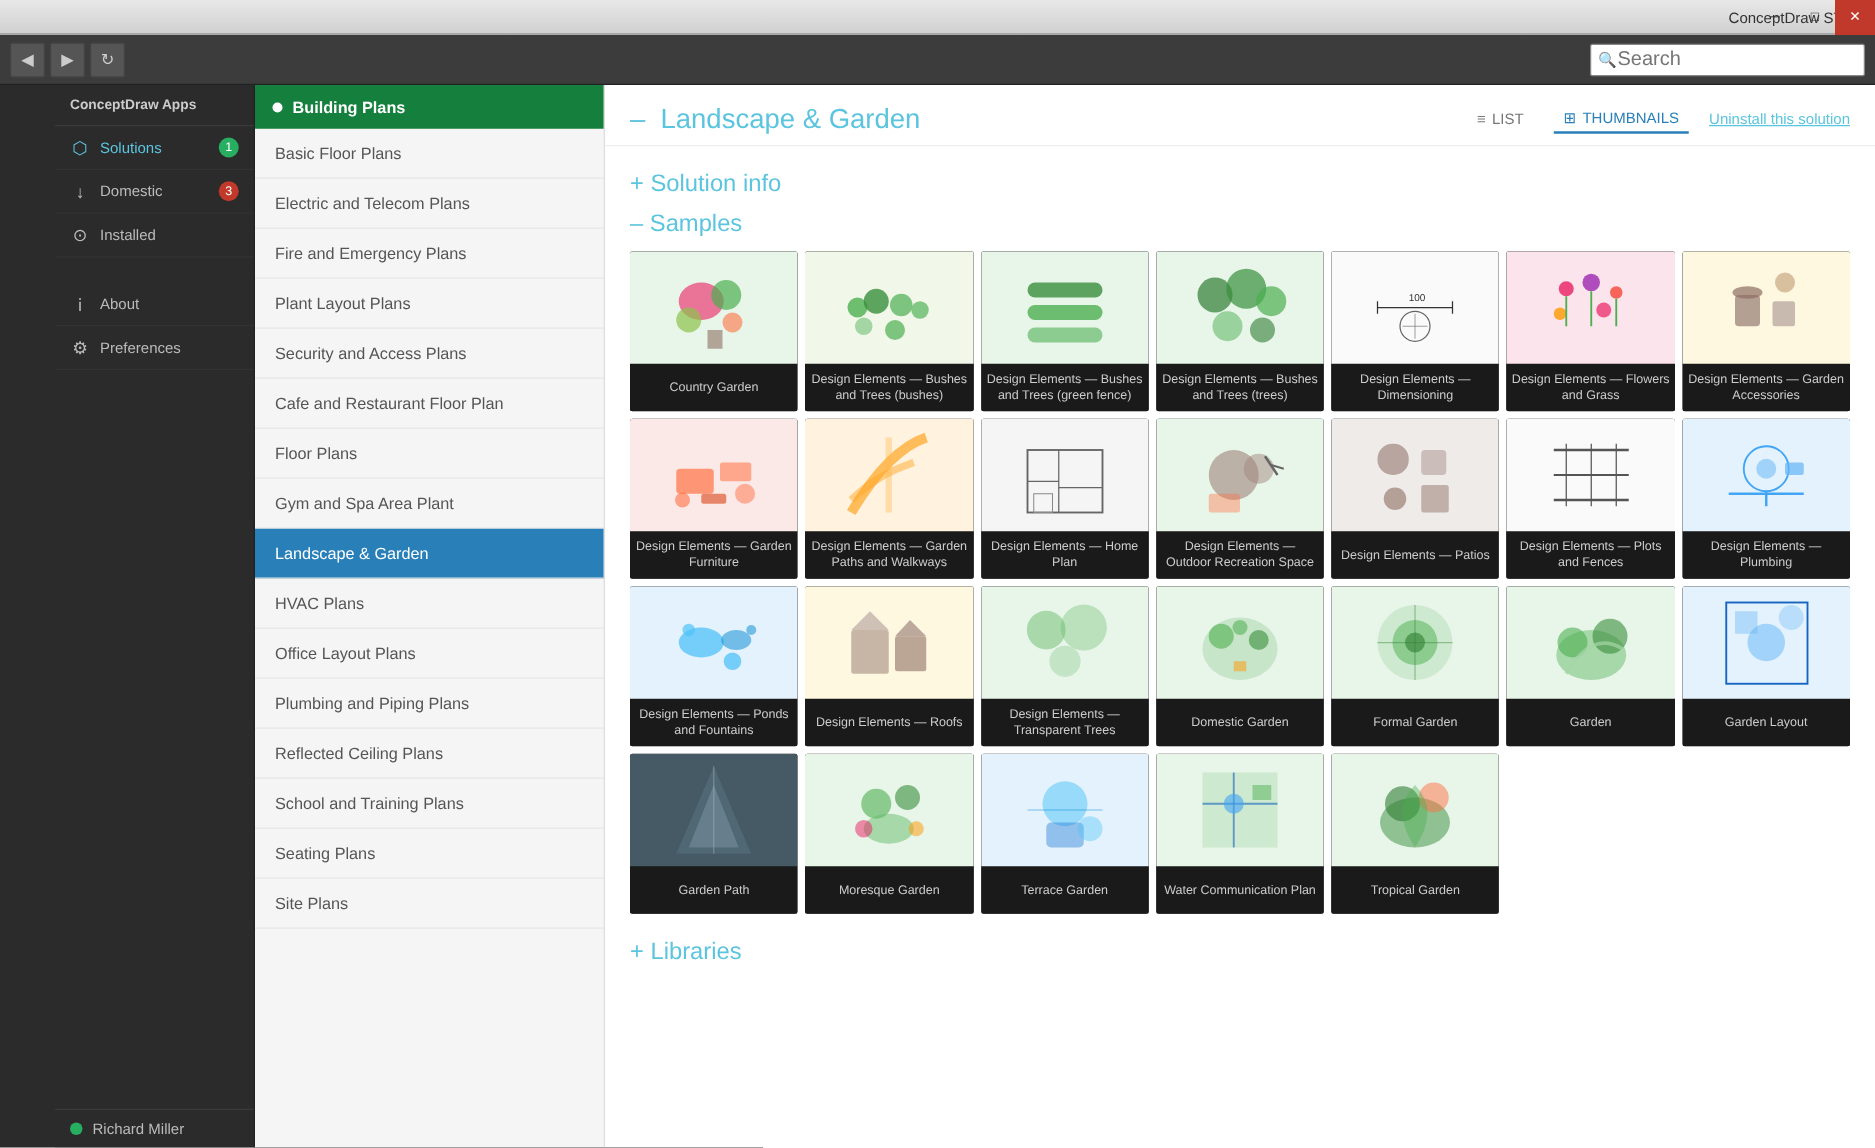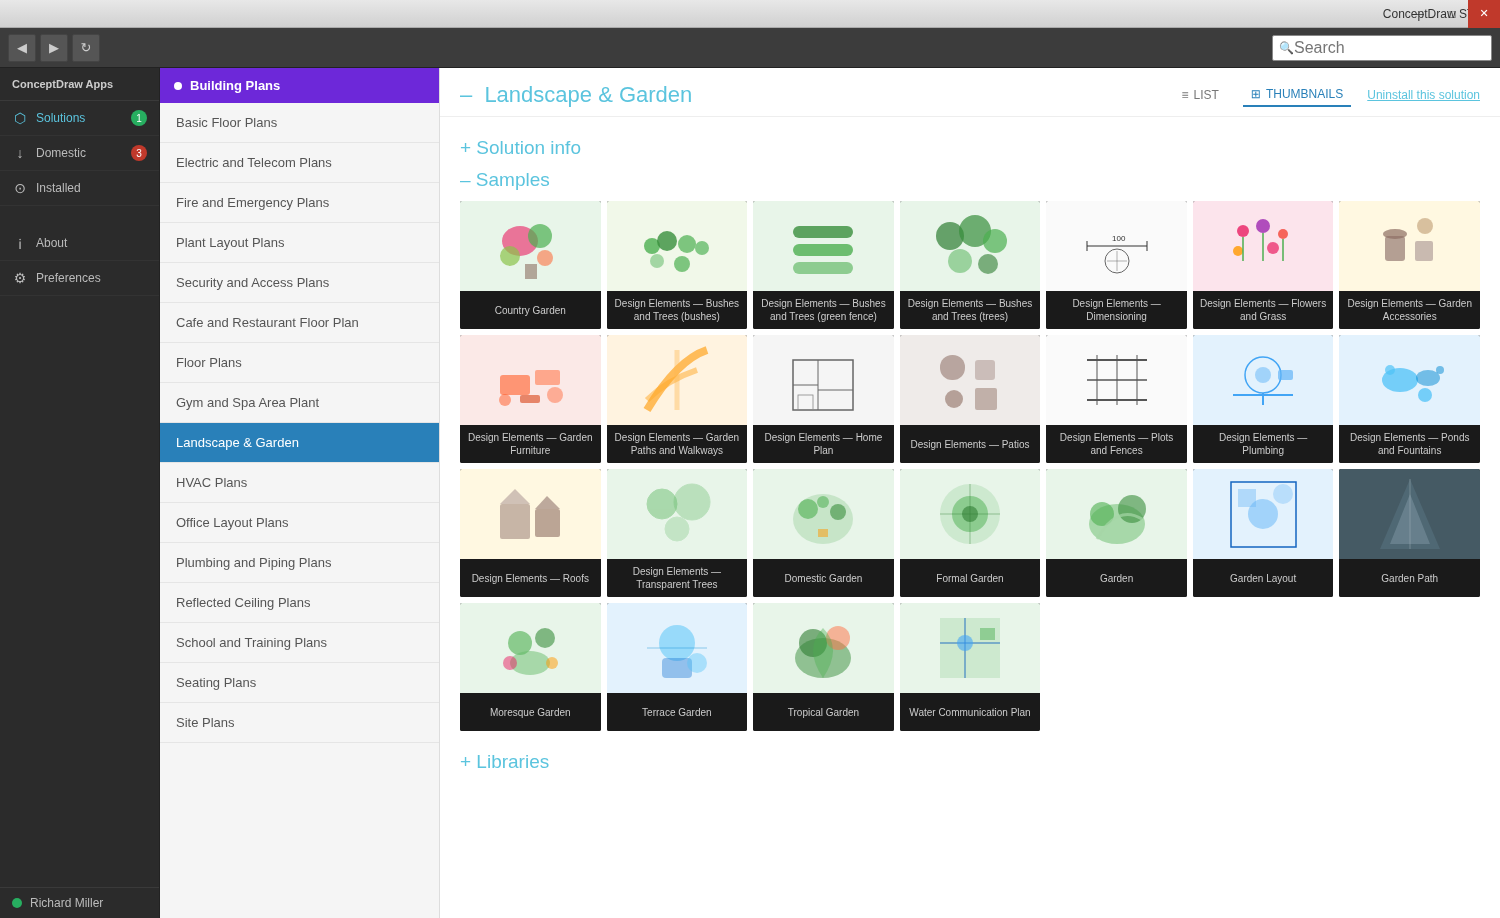--- a/index.html
+++ b/index.html
@@ -81,20 +81,21 @@
       width: 190px;
       background: transparent;
     }
     .search-icon-wrap { color: #666; font-size: 12px; }
 
     
     .main-layout {
       display: flex;
       flex: 1;
       overflow: hidden;
+      margin-left: 44px;
     }
 
     
     .left-sidebar {
       width: 160px;
       background: #2b2b2b;
       border-right: 1px solid #222;
       display: flex;
       flex-direction: column;
     }
@@ -150,21 +151,21 @@
     
     .middle-panel {
       width: 280px;
       background: #f5f5f5;
       border-right: 1px solid #ddd;
       overflow-y: auto;
       display: flex;
       flex-direction: column;
     }
     .building-plans-header {
-      background: #6d28d9;
+      background: #15803d;
       color: white;
       padding: 10px 14px;
       font-size: 13px;
       font-weight: bold;
       display: flex;
       align-items: center;
       gap: 8px;
     }
     .building-plans-header .dot {
       width: 8px; height: 8px;
@@ -551,20 +552,32 @@
               <rect x="10" y="20" width="60" height="50" fill="none" stroke="#666" stroke-width="1.5"></rect>
               <line x1="35" y1="20" x2="35" y2="70" stroke="#666" stroke-width="1"></line>
               <line x1="10" y1="45" x2="35" y2="45" stroke="#666" stroke-width="1"></line>
               <line x1="35" y1="50" x2="70" y2="50" stroke="#666" stroke-width="1"></line>
               <rect x="15" y="55" width="15" height="15" fill="none" stroke="#888" stroke-width="0.8"></rect>
             </svg>
           </div>
           <div class="thumb-label">Design Elements — Home Plan</div>
         </div>
 
+        <div class="thumb-item">
+          <div class="thumb-img t-outdoor">
+            <svg width="80" height="80" viewBox="0 0 80 80">
+              <circle cx="35" cy="40" r="20" fill="#8d6e63" opacity="0.5"></circle>
+              <circle cx="55" cy="35" r="12" fill="#a1887f" opacity="0.5"></circle>
+              <line x1="60" y1="25" x2="70" y2="40" stroke="#666" stroke-width="2"></line>
+              <line x1="65" y1="32" x2="75" y2="35" stroke="#666" stroke-width="1.5"></line>
+              <rect x="15" y="55" width="25" height="15" rx="2" fill="#ff7043" opacity="0.4"></rect>
+            </svg>
+          </div>
+          <div class="thumb-label">Design Elements — Outdoor Recreation Space</div>
+        </div>
 
         <div class="thumb-item">
           <div class="thumb-img t-patios">
             <svg width="80" height="80" viewBox="0 0 80 80">
               <rect x="10" y="15" width="25" height="25" rx="12" fill="#a1887f" opacity="0.7"></rect>
               <rect x="45" y="20" width="20" height="20" rx="3" fill="#bcaaa4" opacity="0.7"></rect>
               <rect x="15" y="50" width="18" height="18" rx="9" fill="#8d6e63" opacity="0.6"></rect>
               <rect x="45" y="48" width="22" height="22" rx="2" fill="#a1887f" opacity="0.6"></rect>
             </svg>
           </div>
@@ -714,44 +727,44 @@
               <circle cx="40" cy="35" r="18" fill="#29b6f6" opacity="0.4"></circle>
               <rect x="25" y="50" width="30" height="20" rx="4" fill="#1976d2" opacity="0.4"></rect>
               <circle cx="60" cy="55" r="10" fill="#4fc3f7" opacity="0.4"></circle>
               <line x1="10" y1="40" x2="70" y2="40" stroke="#0288d1" stroke-width="0.8" opacity="0.5"></line>
             </svg>
           </div>
           <div class="thumb-label">Terrace Garden</div>
         </div>
 
         <div class="thumb-item">
-          <div class="thumb-img t-tropical">
-            <svg width="80" height="80" viewBox="0 0 80 80">
-              <ellipse cx="40" cy="50" rx="28" ry="20" fill="#388e3c" opacity="0.5"></ellipse>
-              <circle cx="30" cy="35" r="14" fill="#2e7d32" opacity="0.6"></circle>
-              <circle cx="55" cy="30" r="12" fill="#ff7043" opacity="0.5"></circle>
-              <path d="M40 70 Q20 40 40 20 Q60 40 40 70" fill="#4caf50" opacity="0.4"></path>
-            </svg>
-          </div>
-          <div class="thumb-label">Tropical Garden</div>
-        </div>
-
-        <div class="thumb-item">
           <div class="thumb-img t-water">
             <svg width="80" height="80" viewBox="0 0 80 80">
               <rect x="10" y="10" width="60" height="60" fill="#a5d6a7" opacity="0.4"></rect>
               <line x1="10" y1="35" x2="70" y2="35" stroke="#1565c0" stroke-width="1.5" opacity="0.6"></line>
               <line x1="35" y1="10" x2="35" y2="70" stroke="#1565c0" stroke-width="1.5" opacity="0.6"></line>
               <circle cx="35" cy="35" r="8" fill="#42a5f5" opacity="0.6"></circle>
               <rect x="50" y="20" width="15" height="12" fill="#66bb6a" opacity="0.6"></rect>
             </svg>
           </div>
           <div class="thumb-label">Water Communication Plan</div>
         </div>
 
+        <div class="thumb-item">
+          <div class="thumb-img t-tropical">
+            <svg width="80" height="80" viewBox="0 0 80 80">
+              <ellipse cx="40" cy="50" rx="28" ry="20" fill="#388e3c" opacity="0.5"></ellipse>
+              <circle cx="30" cy="35" r="14" fill="#2e7d32" opacity="0.6"></circle>
+              <circle cx="55" cy="30" r="12" fill="#ff7043" opacity="0.5"></circle>
+              <path d="M40 70 Q20 40 40 20 Q60 40 40 70" fill="#4caf50" opacity="0.4"></path>
+            </svg>
+          </div>
+          <div class="thumb-label">Tropical Garden</div>
+        </div>
+
       </div>
 
       <div class="libraries-section">
         <div class="section-header">
           <span>+ Libraries</span>
         </div>
       </div>
     </div>
   </div>
 

